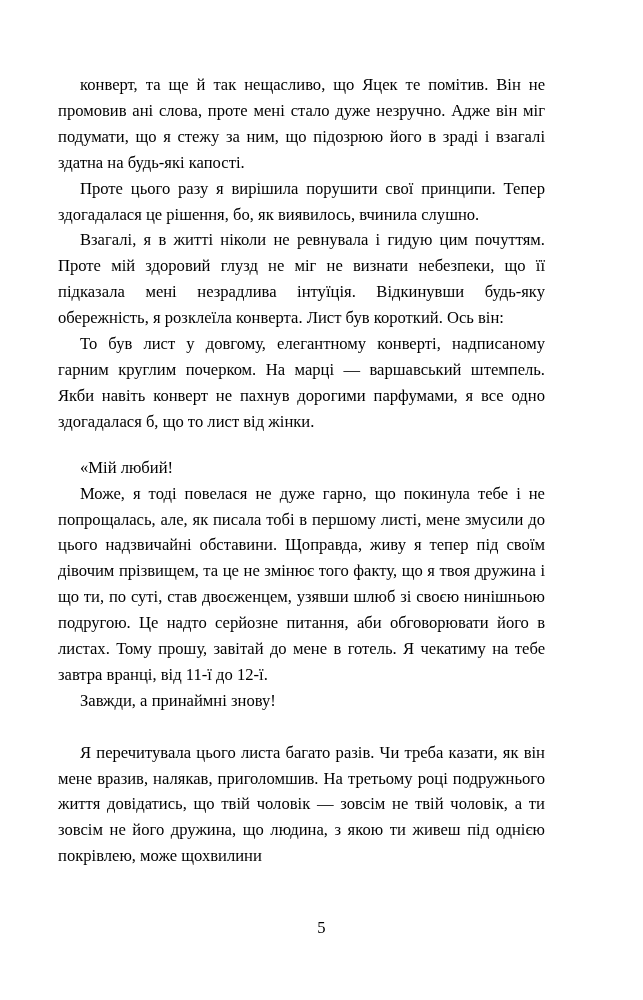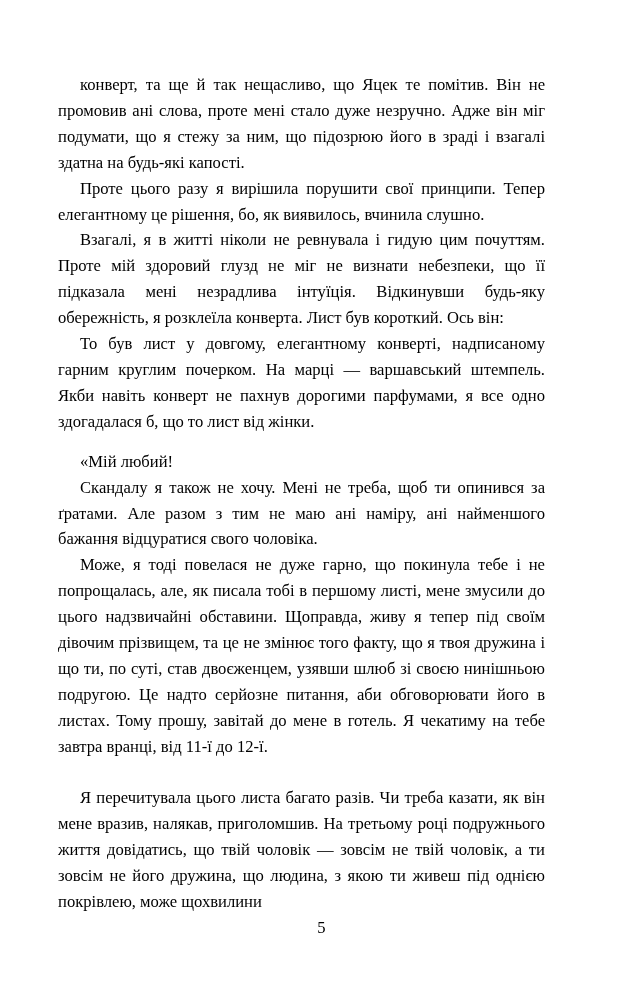--- a/index.html
+++ b/index.html
@@ -33,21 +33,21 @@
     text-align: justify;
     text-justify: inter-word;
     text-indent: 22px;
     hyphens: manual;
     -webkit-hyphens: manual;
     word-spacing: 0px;
   }
 
   
   .letter-block {
-    margin-top: 14px;
+    margin-top: 20px;
   }
 
   .letter-block .para {
     text-indent: 22px;
   }
 
   .signature {
     margin: 0;
     font-family: "Liberation Serif", "DejaVu Serif", serif;
     font-size: 16.6px;
@@ -76,35 +76,35 @@
 </style>
 </head>
 <body>
 
 <div class="page">
 
   <div class="text-column">
 
     <p class="para">конверт, та ще й так нещасливо, що Яцек те помітив. Він не промовив ані слова, проте мені стало дуже незручно. Адже він міг подумати, що я стежу за ним, що підозрюю його в зраді і взагалі здатна на будь-які капості.</p>
 
-    <p class="para">Проте цього разу я вирішила порушити свої принципи. Тепер елегантному це рішення, бо, як виявилось, вчинила слушно.</p>
+    <p class="para">Проте цього разу я вирішила порушити свої принципи. Тепер здогадалася це рішення, бо, як виявилось, вчинила слушно.</p>
 
     <p class="para">Взагалі, я в житті ніколи не ревнувала і гидую цим почуттям. Проте мій здоровий глузд не міг не визнати небезпеки, що її підказала мені незрадлива інтуїція. Відкинувши будь-яку обережність, я розклеїла конверта. Лист був короткий. Ось він:</p>
 
     <p class="para">То був лист у довгому, елегантному конверті, надписаному гарним круглим почерком. На марці — варшавський штемпель. Якби навіть конверт не пахнув дорогими парфумами, я все одно здогадалася б, що то лист від жінки.</p>
 
     <div class="letter-block">
 
       <p class="para">«Мій любий!</p>
 
 
-      <p class="para">Скандалу я також не хочу. Мені не треба, щоб ти опинився за ґратами. Але разом з тим не маю ані наміру, ані найменшого бажання відцуратися свого чоловіка.</p>
 
       <p class="para">Може, я тоді повелася не дуже гарно, що покинула тебе і не попрощалась, але, як писала тобі в першому листі, мене змусили до цього надзвичайні обставини. Щоправда, живу я тепер під своїм дівочим прізвищем, та це не змінює того факту, що я твоя дружина і що ти, по суті, став двоєженцем, узявши шлюб зі своєю нинішньою подругою. Це надто серйозне питання, аби обговорювати його в листах. Тому прошу, завітай до мене в готель. Я чекатиму на тебе завтра вранці, від 11-ї до 12-ї.</p>
 
+      <p class="para">Завжди, а принаймні знову!</p>
 
 
     </div>
 
     <p class="para after-letter">Я перечитувала цього листа багато разів. Чи треба казати, як він мене вразив, налякав, приголомшив. На третьому році подружнього життя довідатись, що твій чоловік — зовсім не твій чоловік, а ти зовсім не його дружина, що людина, з якою ти живеш під однією покрівлею, може щохвилини</p>
 
   </div>
 
   <div class="page-number">5</div>
 

